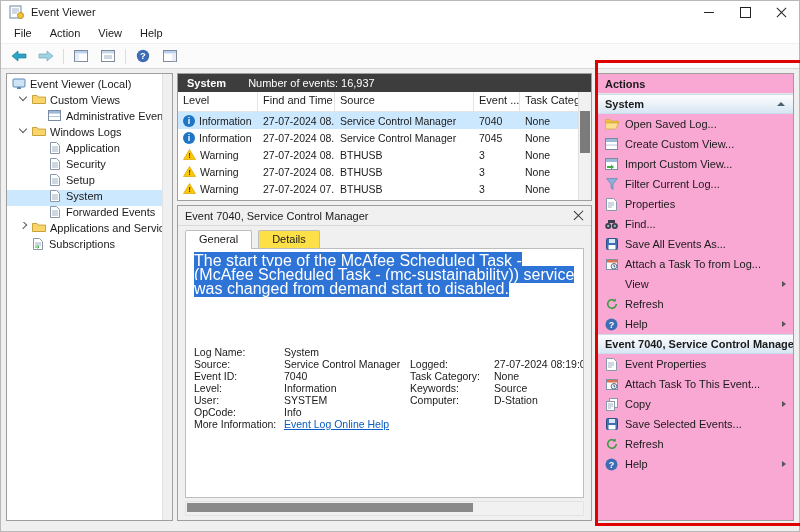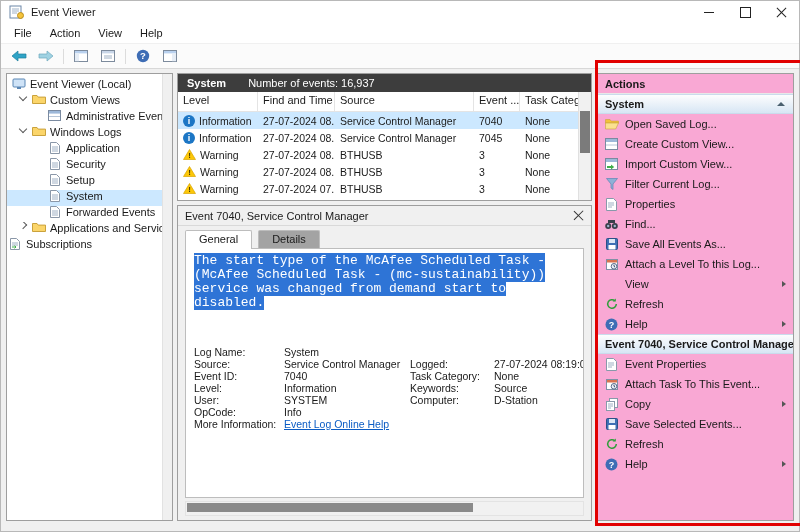--- a/index.html
+++ b/index.html
@@ -29,21 +29,21 @@
   
   .content{flex:1;display:flex;padding:4px 5px 2px 5px;gap:4px;min-height:0;}
   .statusbar{height:8px;flex:0 0 auto;background:#f0f0f0;}
 
   
   .tree-panel{width:155px;flex:0 0 auto;background:#fff;border:1px solid #9e9e9e;position:relative;padding:4px 10px 0 0;overflow:hidden;}
   .tree-row{height:16px;display:flex;align-items:flex-start;white-space:nowrap;overflow:hidden;}
   .tree-row.selected{background:#cce8ff;}
   .lvl0{padding-left:4px;}
   .lvl1{padding-left:12px;}
-  .lvl1nochev{}
+  .lvl1nochev{padding-left:23px;}
   .lvl2{padding-left:40px;}
   .chev{width:5px;height:5px;border-right:1.4px solid #5a5a5a;border-bottom:1.4px solid #5a5a5a;display:inline-block;margin:0 5px 0 1px;flex:0 0 auto;}
   .chev.down{transform:rotate(45deg);}
   .chev.right{transform:rotate(-45deg);}
   .ti{width:15px;margin-right:4px;display:inline-flex;justify-content:center;flex:0 0 auto;}
   .tree-scroll{position:absolute;top:0;right:0;width:9px;height:100%;background:#f0f0f0;border-left:1px solid #e2e2e2;}
 
   
   .main-panel{flex:1;display:flex;flex-direction:column;gap:4px;min-width:0;}
   .events-list{flex:0 0 126px;border:1px solid #9e9e9e;background:#fff;position:relative;overflow:hidden;display:flex;flex-direction:column;}
@@ -60,24 +60,24 @@
   .ev-thumb{position:absolute;left:1px;top:19px;width:10px;height:42px;background:#7b7b7b;}
 
   
   .detail-pane{flex:1;border:1px solid #9e9e9e;background:#f0f0f0;display:flex;flex-direction:column;min-height:0;}
   .detail-header{height:19px;border-bottom:1px solid #d9d9d9;display:flex;align-items:center;padding:0 7px;flex:0 0 auto;}
   .detail-close{margin-left:auto;position:relative;width:11px;height:11px;cursor:default;}
   .detail-close::before,.detail-close::after{content:"";position:absolute;left:5px;top:-1px;width:1.4px;height:13px;background:#333;}
   .detail-close::before{transform:rotate(45deg);}
   .detail-close::after{transform:rotate(-45deg);}
   .tabs{display:flex;gap:6px;padding:4px 7px 0;flex:0 0 auto;}
-  .tab{padding:2px 13px 3px;border:1px solid #bdbdbd;border-bottom:none;background:#a3a3a3;border-radius:2px 2px 0 0;position:relative;}
+  .tab{padding:2px 13px 3px;border:1px solid #bdbdbd;border-bottom:none;background:#fde047;border-radius:2px 2px 0 0;position:relative;}
   .tab.active{background:#fff;z-index:2;margin-bottom:-1px;}
   .general-box{flex:1;margin:0 7px;background:#fff;border:1px solid #bdbdbd;padding:5px 8px;display:flex;flex-direction:column;min-height:0;overflow:hidden;}
-  .description{min-height:92px;font-size:13px;line-height:14px;flex:0 0 auto;font-family:Liberation Mono, monospace;}
+  .description{min-height:92px;font-size:16px;line-height:14px;flex:0 0 auto;}
   .sel-text{background:#2e74d6;color:#fff;}
   .fields{display:grid;grid-template-columns:90px 126px 84px 1fr;row-gap:0;align-content:start;font-size:10.5px;white-space:nowrap;}
   .fields .link{color:#0b5cc4;text-decoration:underline;grid-column:2 / 5;cursor:pointer;}
   .h-scroll{height:13px;margin:3px 7px 4px;background:#f1f1f1;border:1px solid #e3e3e3;position:relative;flex:0 0 auto;}
   .h-thumb{position:absolute;left:1px;top:1px;height:9px;width:72%;background:#8a8a8a;}
 
   
   .actions-panel{width:196px;flex:0 0 auto;background:#f9a8d4;border:1px solid #9e9e9e;display:flex;flex-direction:column;overflow:hidden;}
   .actions-title{font-weight:bold;padding:4px 8px 3px;border-bottom:1px solid #e8e8e8;flex:0 0 auto;}
   .section-header{height:18px;background:linear-gradient(#fdfdfe,#d7e6f4);border-top:1px solid #cadbec;border-bottom:1px solid #cadbec;display:flex;align-items:center;padding:0 8px;font-weight:bold;flex:0 0 auto;white-space:nowrap;overflow:hidden;}
@@ -484,21 +484,21 @@
       </div>
       <div class="action-item">
         <span class="ai-icon">
             <svg width="12" height="12" viewBox="0 0 12 12">
               <rect x="0.5" y="1.5" width="11" height="10" fill="#fff" stroke="#8090a5"></rect>
               <rect x="1" y="2" width="10" height="2.5" fill="#d9734f"></rect>
               <circle cx="8" cy="8.3" r="2.8" fill="#eef3fa" stroke="#5a6d8c"></circle>
               <path d="M8 6.8v1.5l1.1 0.9" stroke="#30425f" fill="none"></path>
             </svg>
           </span>
-        <span>Attach a Level To this Log...</span>
+        <span>Attach a Task To from Log...</span>
       </div>
       <div class="action-item">
         <span class="ai-icon"></span>
         <span>View</span>
         <span class="ai-sub"></span>
       </div>
       <div class="action-item">
         <span class="ai-icon">
             <svg width="12" height="12" viewBox="0 0 12 12">
               <path d="M10.3 6a4.3 4.3 0 1 1-1.4-3.2" fill="none" stroke="#2e9e3a" stroke-width="1.5"></path>

